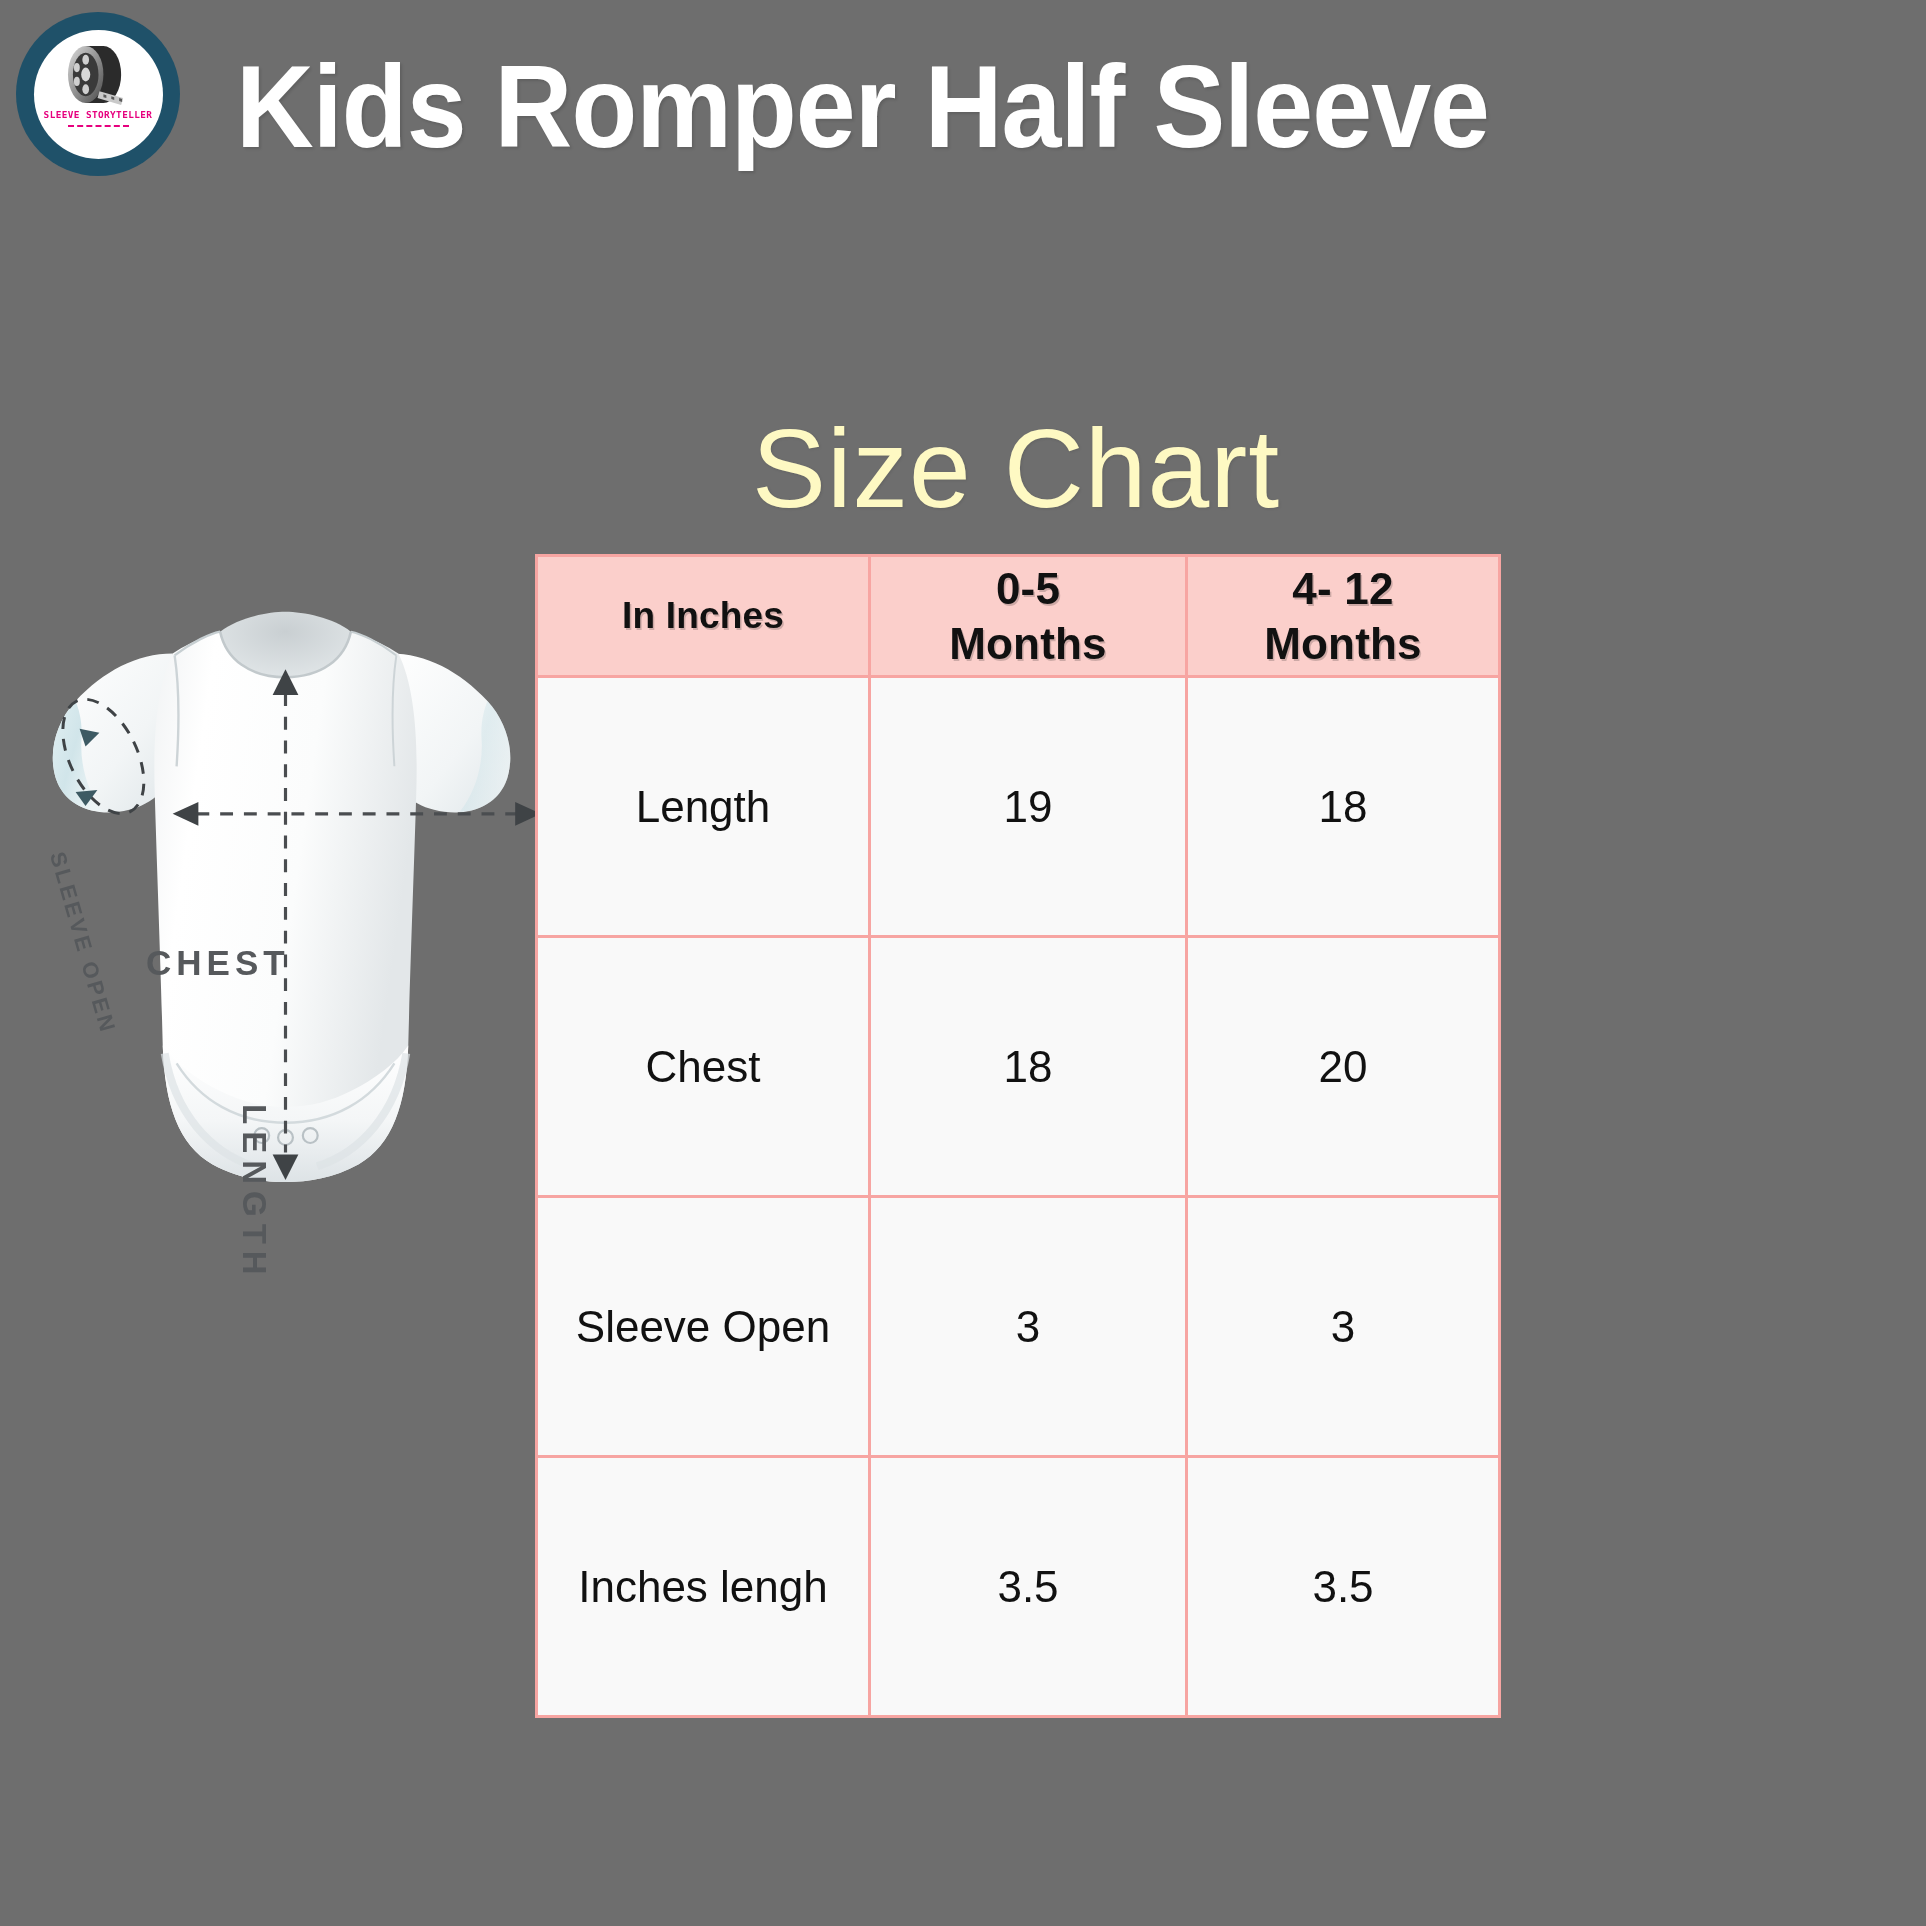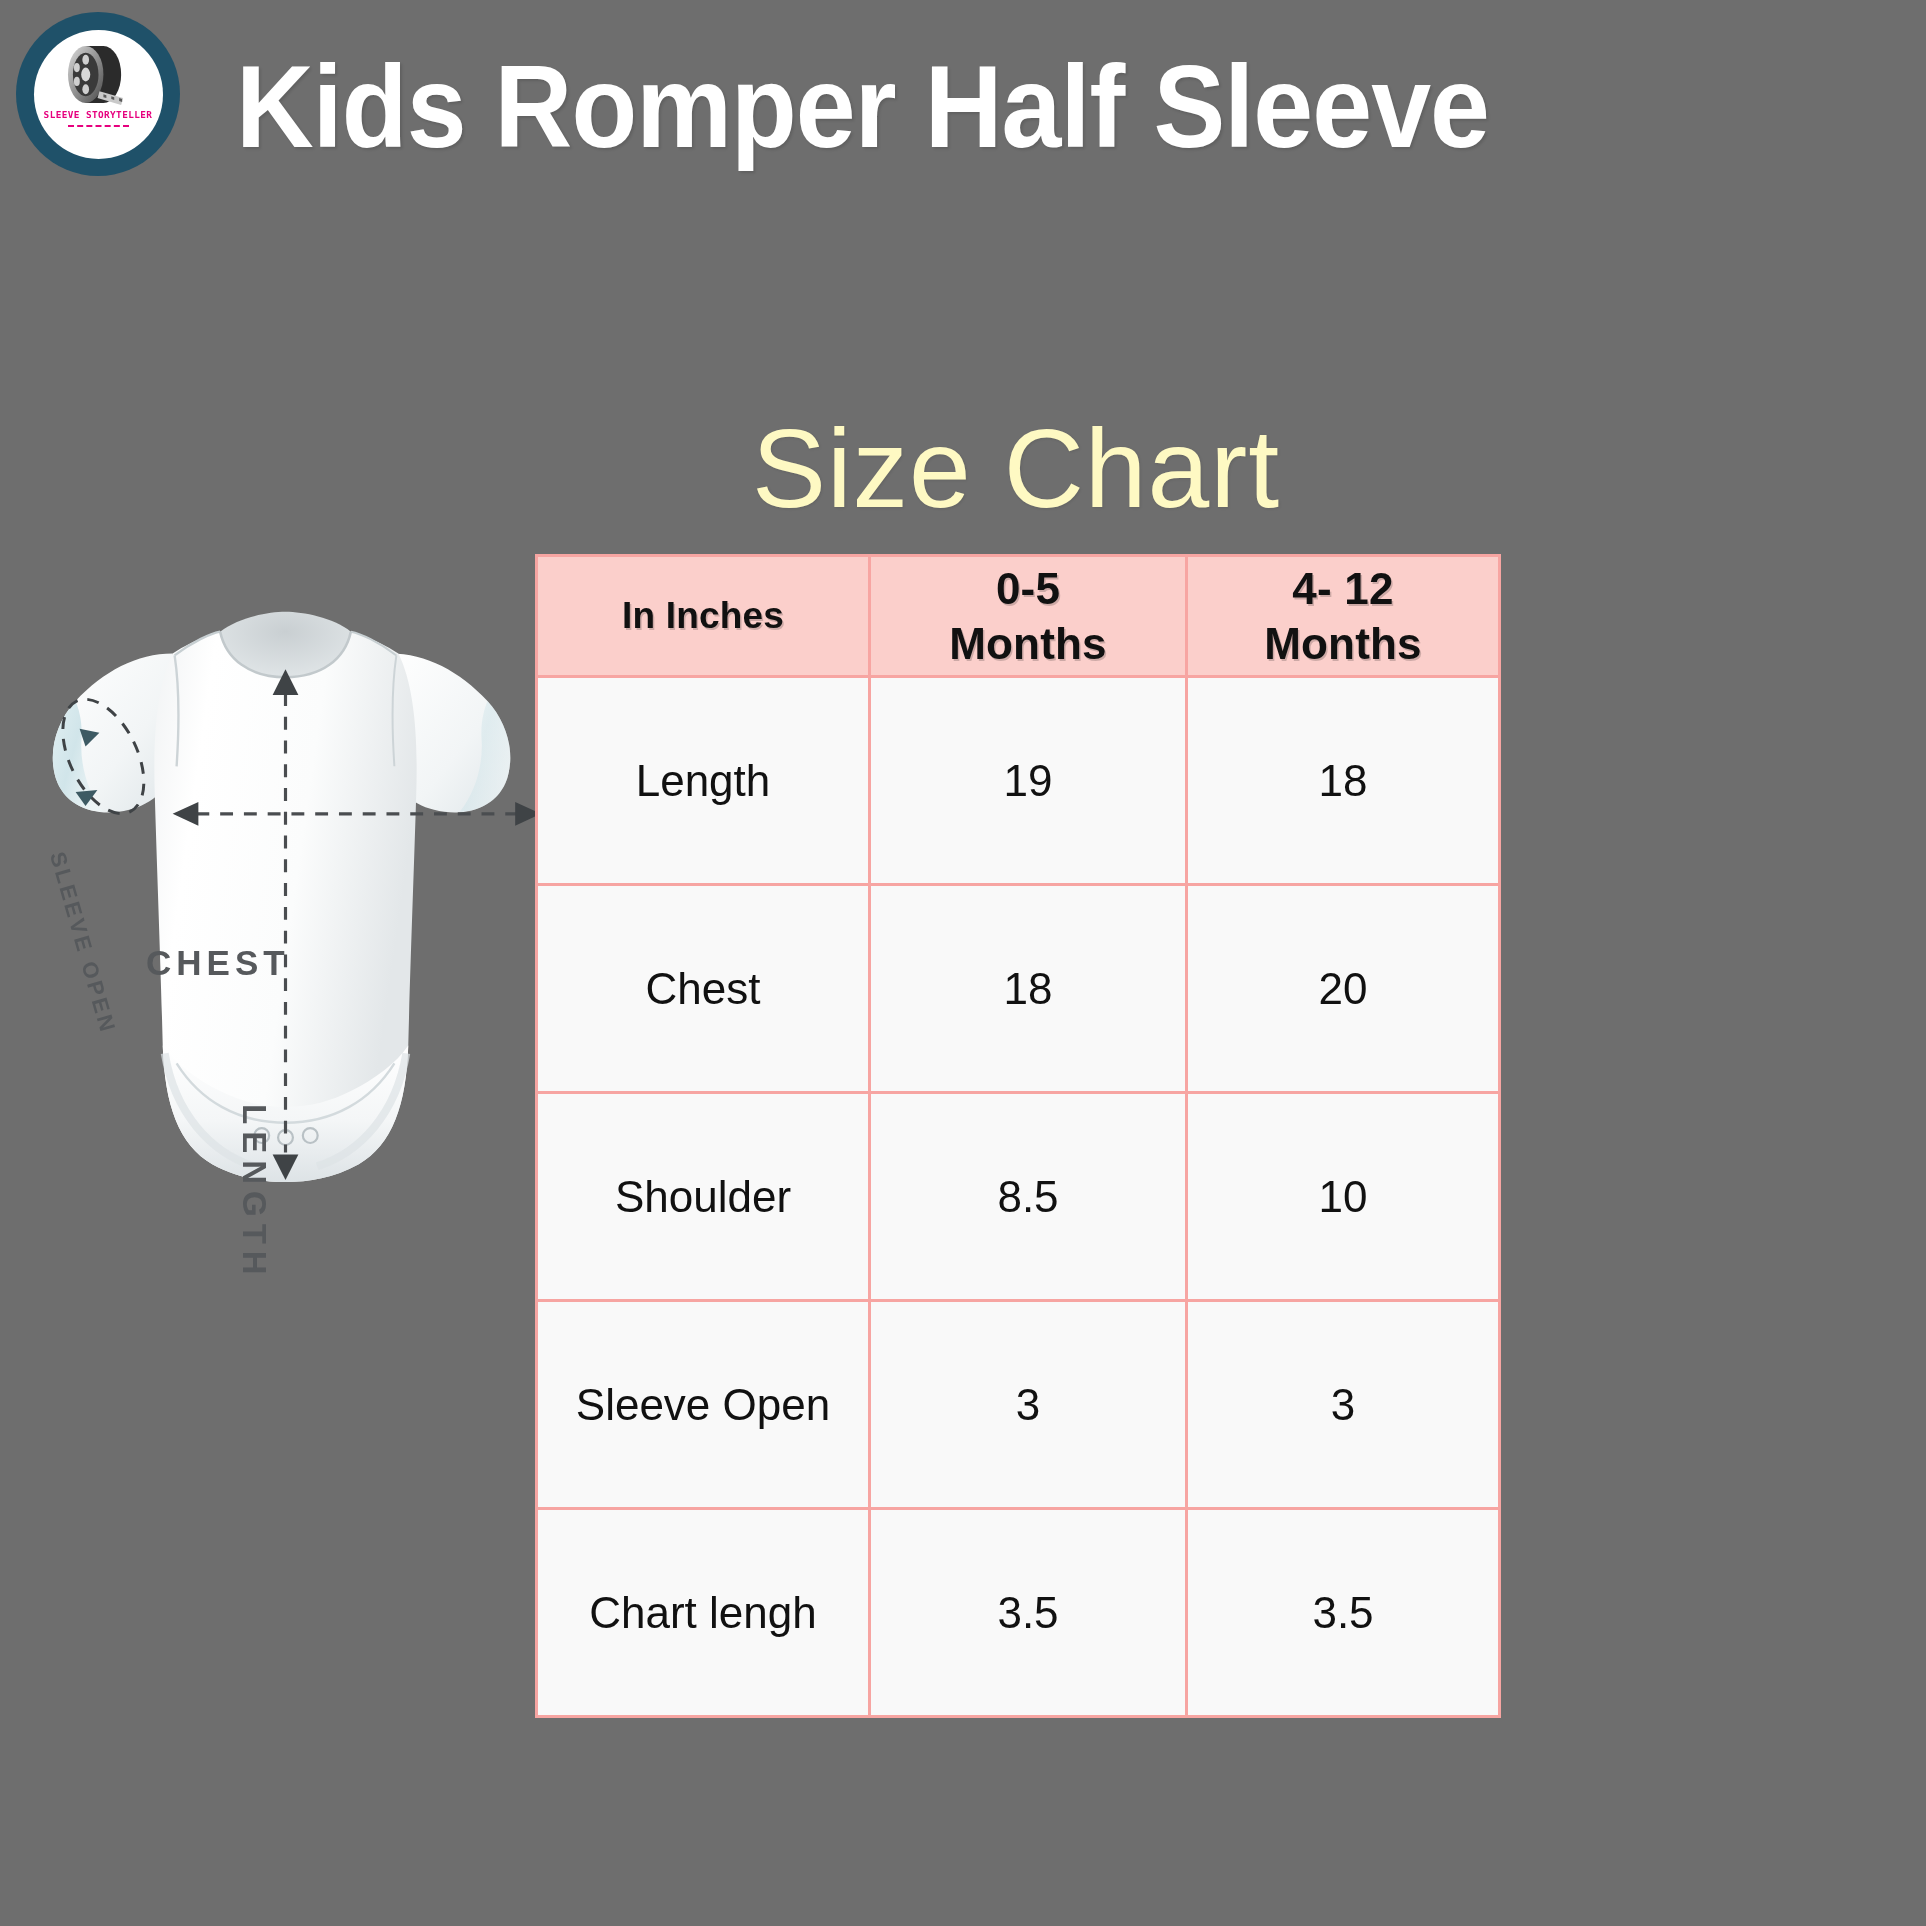--- a/index.html
+++ b/index.html
@@ -297,29 +297,24 @@
       <td>Length</td>
       <td>19</td>
       <td>18</td>
     </tr>
     <tr>
       <td>Chest</td>
       <td>18</td>
       <td>20</td>
     </tr>
     <tr>
-      <td>Shoulder</td>
-      <td>8.5</td>
-      <td>10</td>
-    </tr>
-    <tr>
       <td>Sleeve Open</td>
       <td>3</td>
       <td>3</td>
     </tr>
     <tr>
-      <td>Chart lengh</td>
+      <td>Inches lengh</td>
       <td>3.5</td>
       <td>3.5</td>
     </tr>
   </tbody>
 </table>
 
 
 </body></html>

